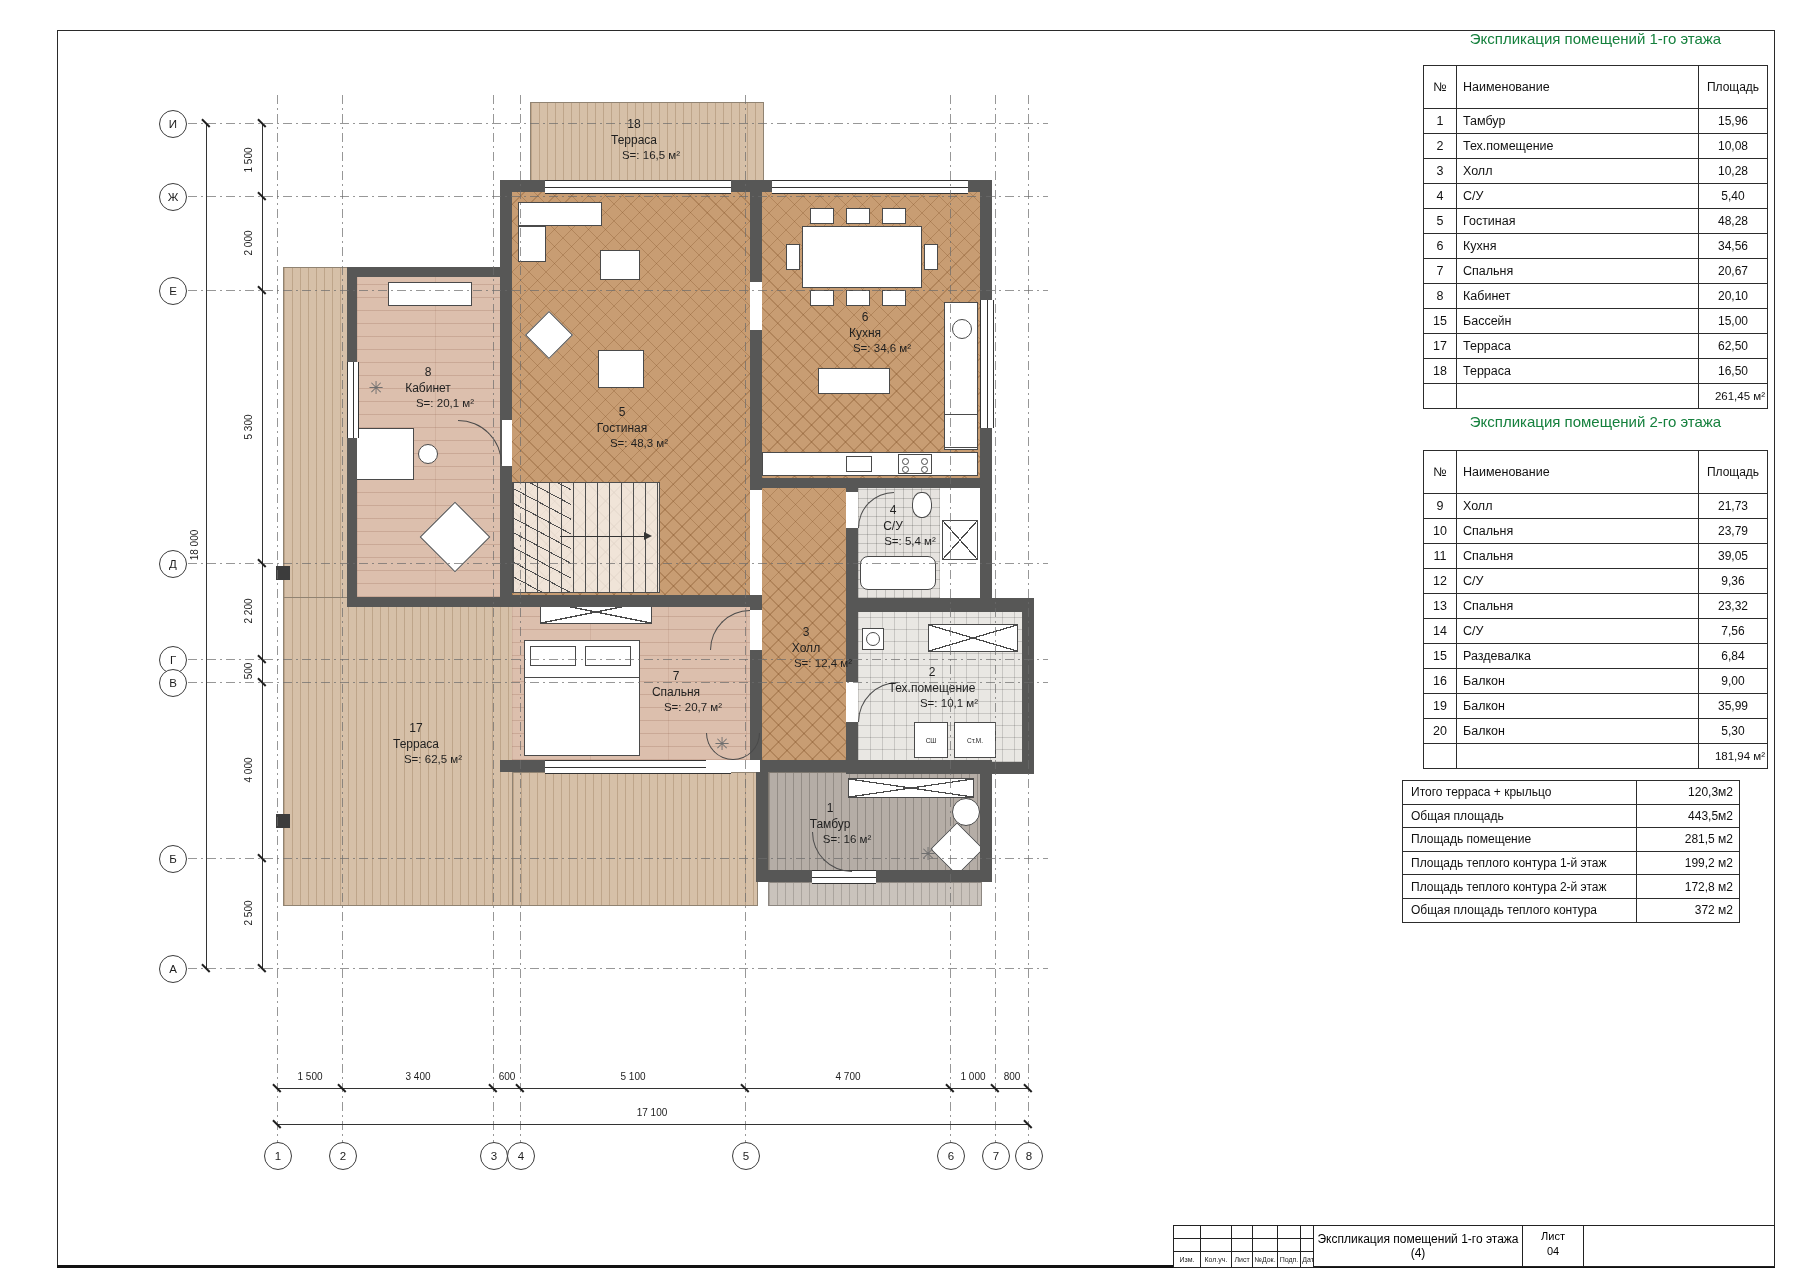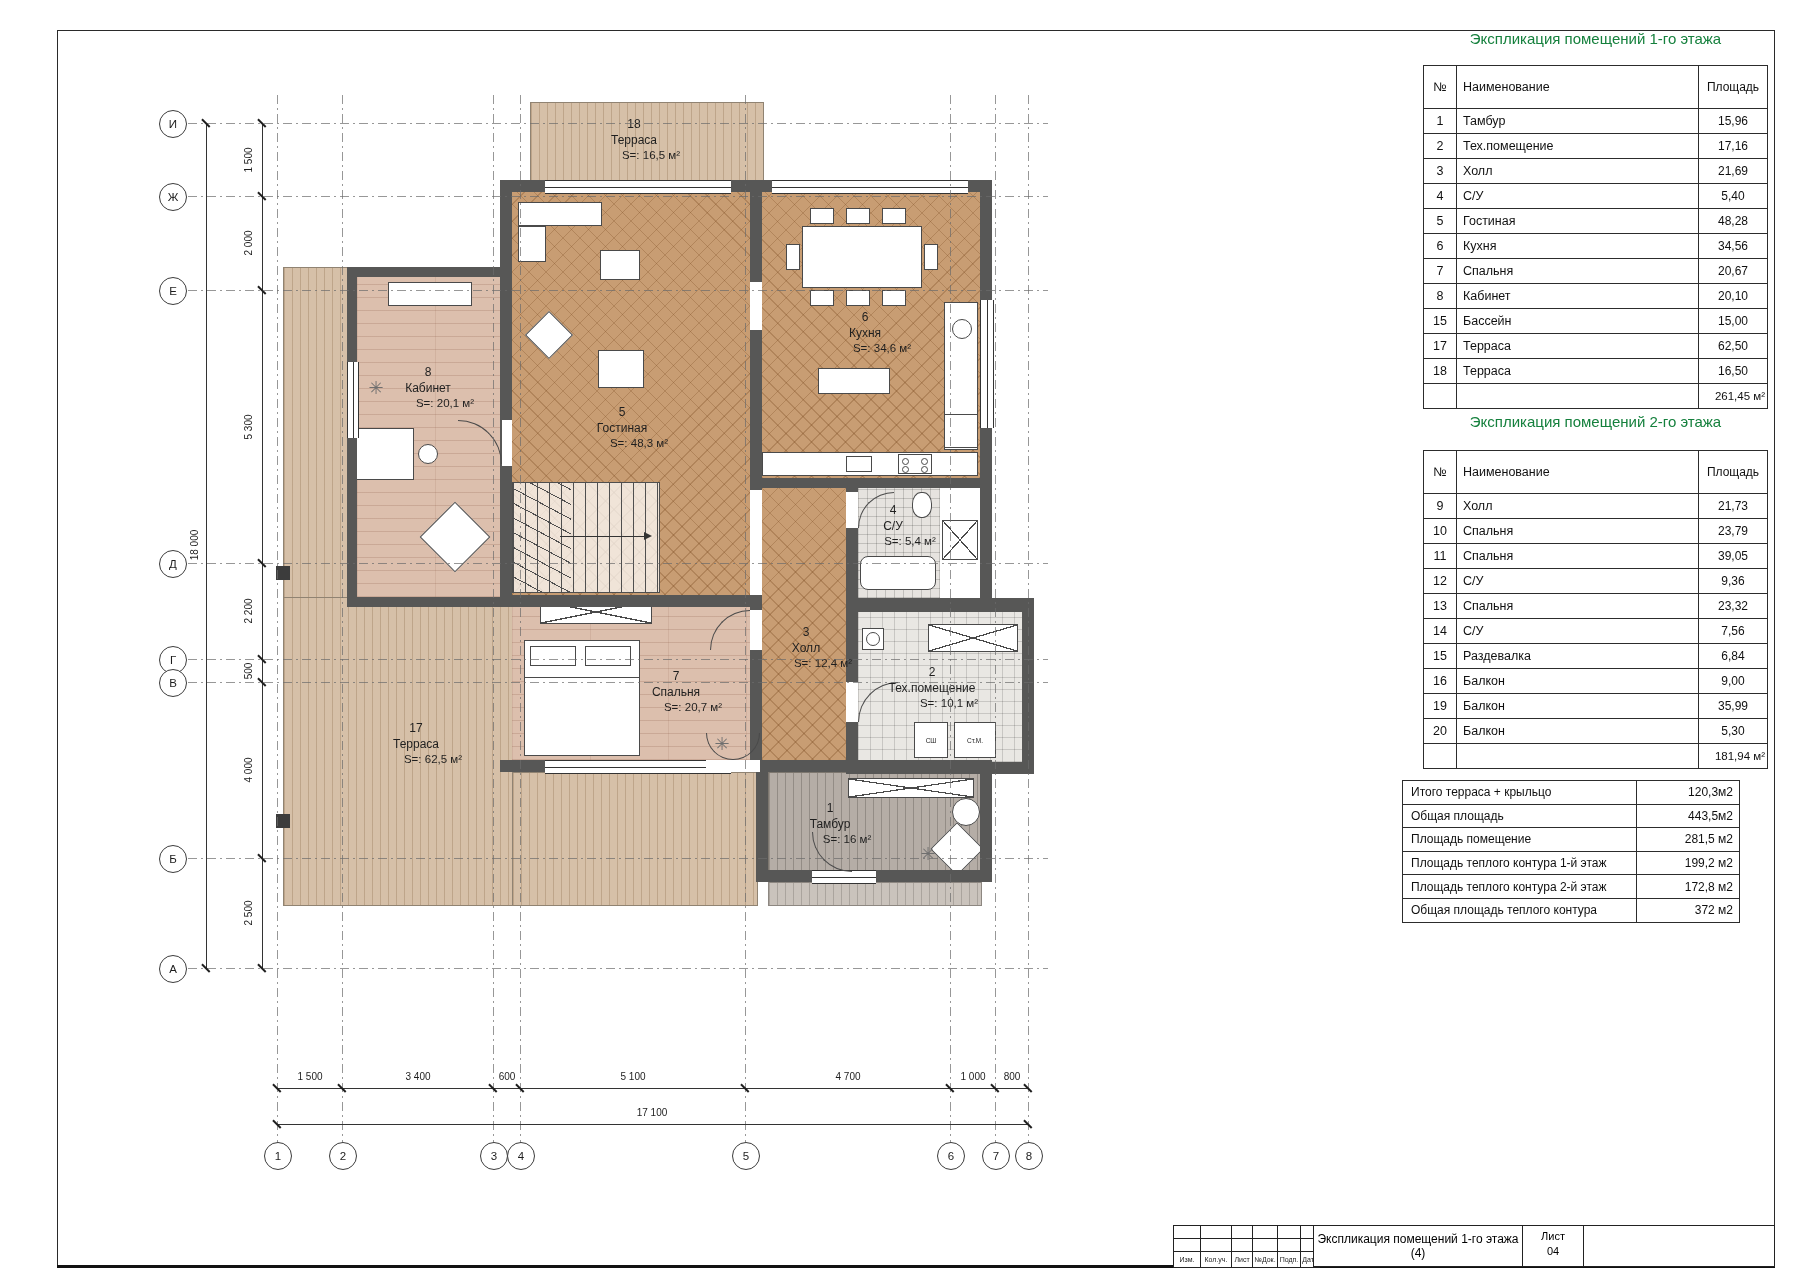--- a/index.html
+++ b/index.html
@@ -385,26 +385,26 @@
     </thead>
     <tbody>
         <tr>
           <td class="c0">1</td>
           <td class="c1">Тамбур</td>
           <td class="c2">15,96</td>
         </tr>
         <tr>
           <td class="c0">2</td>
           <td class="c1">Тех.помещение</td>
-          <td class="c2">17,16</td>
+          <td class="c2">10,08</td>
         </tr>
         <tr>
           <td class="c0">3</td>
           <td class="c1">Холл</td>
-          <td class="c2">21,69</td>
+          <td class="c2">10,28</td>
         </tr>
         <tr>
           <td class="c0">4</td>
           <td class="c1">С/У</td>
           <td class="c2">5,40</td>
         </tr>
         <tr>
           <td class="c0">5</td>
           <td class="c1">Гостиная</td>
           <td class="c2">48,28</td>

